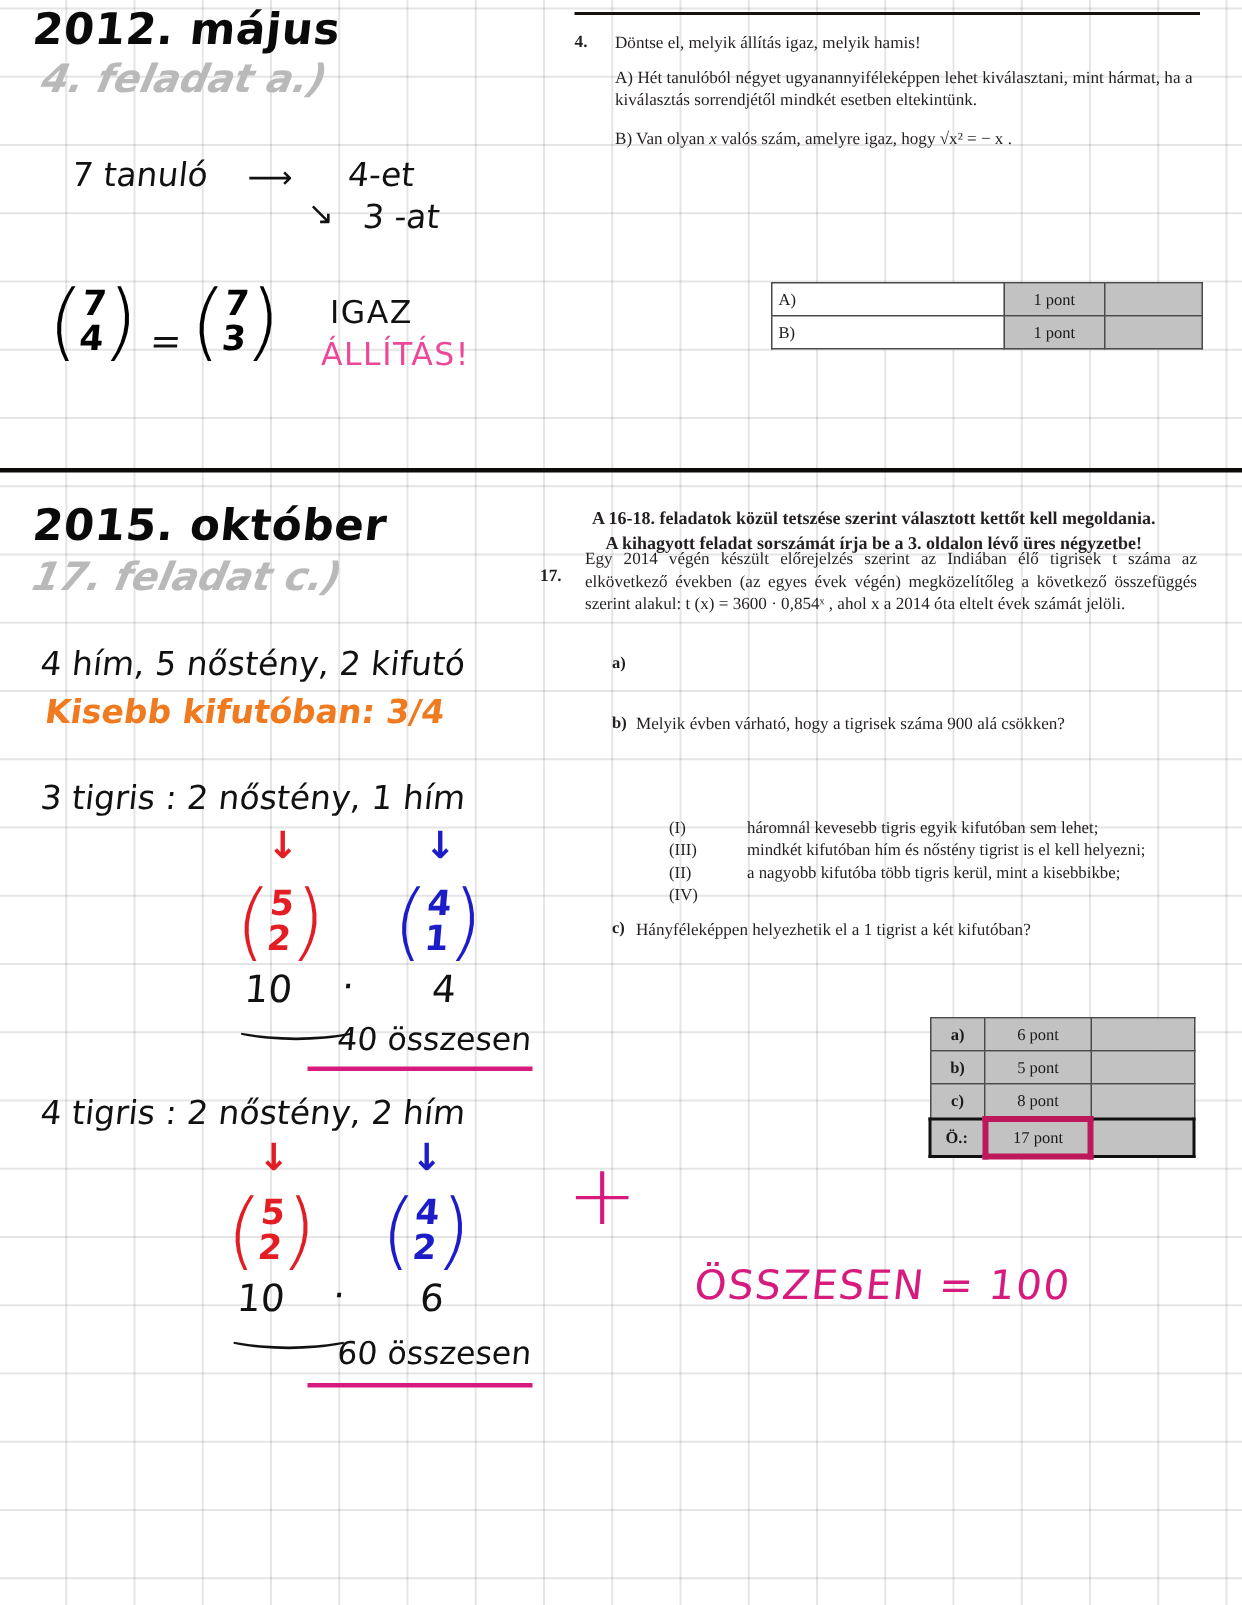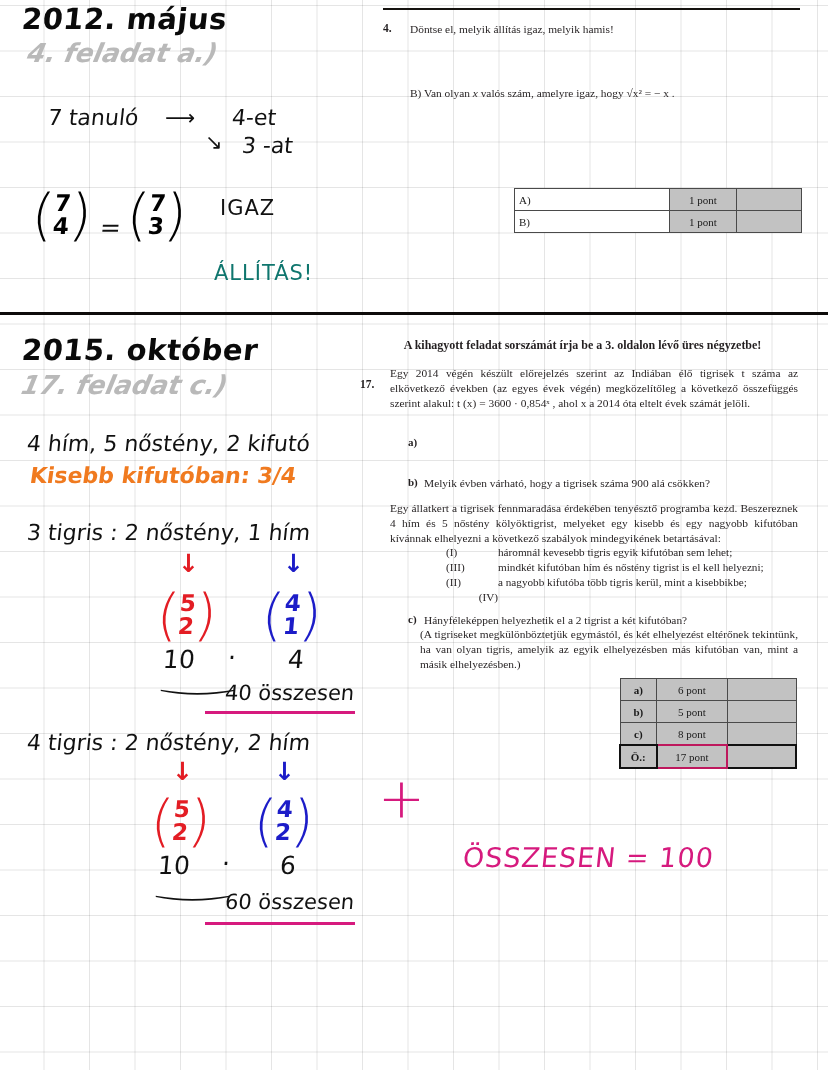--- a/index.html
+++ b/index.html
@@ -139,25 +139,26 @@
 
   <div class="binom" style="left:32px;top:192px;">
     <span class="paren">(</span><span class="stack"><span style="display:block">7</span><span style="display:block">4</span></span><span class="paren">)</span>
   </div>
   <div class="eqline" style="left:100px;top:213px;">=</div>
   <div class="binom" style="left:127px;top:192px;">
     <span class="paren">(</span><span class="stack"><span style="display:block">7</span><span style="display:block">3</span></span><span class="paren">)</span>
   </div>
 
   <div class="hw" style="left:220px;top:196px;font-size:21px;color:#111;letter-spacing:1px;">IGAZ</div>
-  <div class="hw" style="left:214px;top:224px;font-size:21px;color:#0f766e;letter-spacing:1px;margin-top:37px;">ÁLLÍTÁS!</div>
+  <div class="hw" style="left:214px;top:224px;font-size:21px;color:#ec4899;letter-spacing:1px;">ÁLLÍTÁS!</div>
 
   <div class="printed qnum" style="left:383px;top:22px;">4.</div>
   <div class="printed ptext" style="left:410px;top:22px;width:390px;">Döntse el, melyik állítás igaz, melyik hamis!</div>
 
+  <div class="printed ptext" style="left:410px;top:45px;width:385px;">A) Hét tanulóból négyet ugyanannyiféleképpen lehet kiválasztani, mint hármat, ha a kiválasztás sorrendjétől mindkét esetben eltekintünk.</div>
 
   <div class="printed ptext" style="left:410px;top:86px;width:390px;">
     <span>B) Van olyan </span><i>x</i><span> valós szám, amelyre igaz, hogy </span><span>√x²  = − x .</span>
   </div>
 
   <table class="stable" style="left:514px;top:188px;width:288px;">
     <tbody>
         <tr>
       <td class="w" style="width:160px;">A)</td>
       <td class="g ctr" style="width:62px;">1 pont</td>
@@ -208,73 +209,72 @@
   <div class="eqline" style="left:222px;top:849px;">·</div>
   <div class="eqline hw-blue" style="left:280px;top:851px;">6</div>
   <div class="brace" style="left:155px;top:868px;">⏝</div>
   <div class="hw" style="left:225px;top:890px;font-size:21px;color:#111;transform:skewX(-5deg);">60 összesen</div>
   <div class="underline-m" style="left:205px;top:922px;width:150px;"></div>
 
   <div class="plus-sign" style="left:378px;top:770px;">+</div>
   <div class="hw-total" style="left:463px;top:842px;">ÖSSZESEN = 100</div>
 
   <div class="printed" style="left:355px;top:337px;width:455px;text-align:center;font-weight:bold;font-size:12px;line-height:1.45;">
+    <div>A 16-18. feladatok közül tetszése szerint választott kettőt kell megoldania.</div>
     <div>A kihagyott feladat sorszámát írja be a 3. oldalon lévő üres négyzetbe!</div>
   </div>
 
   <div class="printed qnum" style="left:360px;top:378px;">17.</div>
   <div class="printed ptext" style="left:390px;top:366px;width:408px;">Egy 2014 végén készült előrejelzés szerint az Indiában élő tigrisek t száma az elkövetkező években (az egyes évek végén) megközelítőleg a következő összefüggés szerint alakul: t (x) = 3600 · 0,854ˣ , ahol x a 2014 óta eltelt évek számát jelöli.</div>
 
   <div class="printed qnum" style="left:408px;top:436px;font-size:11px;">a)</div>
 
   <div class="printed qnum" style="left:408px;top:476px;font-size:11px;">b)</div>
   <div class="printed ptext" style="left:424px;top:476px;width:372px;">Melyik évben várható, hogy a tigrisek száma 900 alá csökken?</div>
 
-  <div class="printed ptext" style="left:390px;top:501px;width:408px;">Egy állatkert a tigrisek fennmaradása érdekében tenyésztő programba kezd. Beszereznek 4 hím és 5 nőstény kölyöktigrist, melyeket egy kisebb és egy nagyobb kifutóban kívánnak elhelyezni a következő szabályok mindegyikének betartásával:</div>
 
   <div class="printed" style="left:446px;top:545px;width:350px;font-size:11.2px;line-height:1.33;">
     <div style="display:flex;">
       <span style="width:52px;flex:none;">(I)</span>
       <span>háromnál kevesebb tigris egyik kifutóban sem lehet;</span>
     </div>
     <div style="display:flex;">
       <span style="width:52px;flex:none;">(III)</span>
       <span>mindkét kifutóban hím és nőstény tigrist is el kell helyezni;</span>
     </div>
     <div style="display:flex;">
       <span style="width:52px;flex:none;">(II)</span>
       <span>a nagyobb kifutóba több tigris kerül, mint a kisebbikbe;</span>
     </div>
     <div style="display:flex;">
-      <span style="width:52px;flex:none;text-align:right;">(IV)</span>
+      <span style="width:52px;flex:none;">(IV)</span>
     </div>
   </div>
 
   <div class="printed qnum" style="left:408px;top:613px;font-size:11px;">c)</div>
-  <div class="printed ptext" style="left:424px;top:613px;width:372px;">Hányféleképpen helyezhetik el a 2 tigrist a két kifutóban?</div>
-  <div class="printed ptext" style="left:420px;top:627px;width:378px;">(A tigriseket megkülönböztetjük egymástól, és két elhelyezést eltérőnek tekintünk, ha van olyan tigris, amelyik az egyik elhelyezésben más kifutóban van, mint a másik elhelyezésben.)</div>
+  <div class="printed ptext" style="left:424px;top:613px;width:372px;">Hányféleképpen helyezhetik el a 1 tigrist a két kifutóban?</div>
 
   <table class="stable" style="left:619px;top:678px;width:178px;">
     <tbody>
         <tr>
       <td class="g ctr" style="width:30px;font-weight:bold;">a)</td>
       <td class="g ctr" style="width:70px;">6 pont</td>
       <td class="g" style="width:72px;"></td>
     </tr>
     <tr>
       <td class="g ctr" style="font-weight:bold;">b)</td>
       <td class="g ctr">5 pont</td>
       <td class="g"></td>
     </tr>
     <tr>
       <td class="g ctr" style="font-weight:bold;">c)</td>
       <td class="g ctr">8 pont</td>
       <td class="g"></td>
     </tr>
     <tr>
       <td class="g ctr" style="font-weight:bold;border:2px solid #111;">Ö.:</td>
-      <td class="g ctr" style="border:2px solid #be185d;">17 pont</td>
+      <td class="g ctr" style="border:4px solid #be185d;">17 pont</td>
       <td class="g" style="border:2px solid #111;"></td>
     </tr>
   </tbody>
     </table>
 
 </div>
 
 </body></html>

